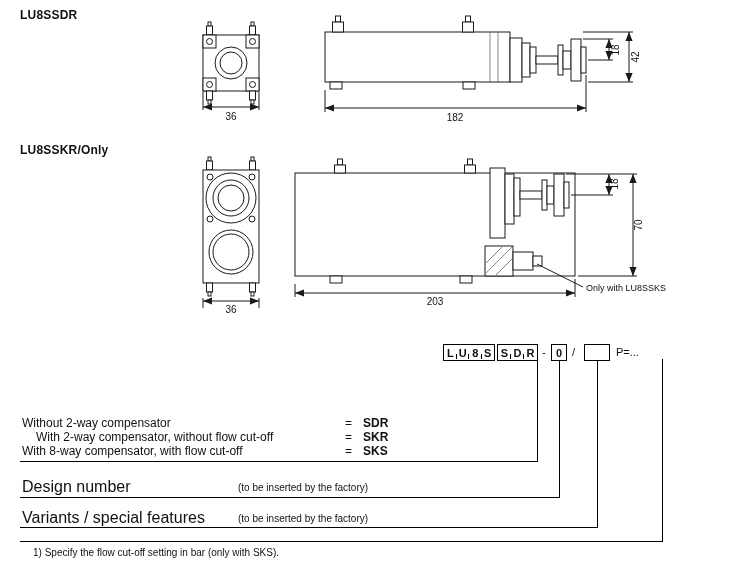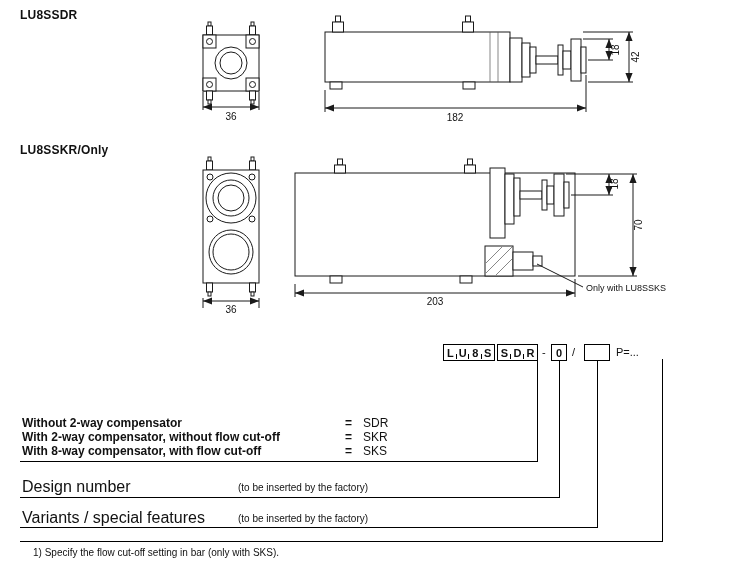--- a/index.html
+++ b/index.html
@@ -4,23 +4,23 @@
 <style>
   * { margin:0; padding:0; box-sizing:border-box; }
   html,body { background:#fff; }
   body {
     width:733px; height:579px; position:relative;
     font-family:"Liberation Sans", sans-serif; color:#111;
     overflow:hidden;
   }
   .abs { position:absolute; }
   .title { font-weight:bold; font-size:12px; letter-spacing:.2px;text-align:center; }
-  .rowlabel { font-size:12px; white-space:nowrap;font-weight:bold; }
+  .rowlabel { font-size:12px; white-space:nowrap; }
   .seclabel { font-size:16px; white-space:nowrap; }
-  .codetxt { font-weight:normal; }
+  .codetxt { font-weight:bold; }
   .note { font-size:10px; white-space:nowrap; }
   .footnote { font-size:10px; white-space:nowrap;margin-left:13px; }
   .hline { position:absolute; height:1px; background:#000; }
   .vline { position:absolute; width:1px; background:#000; }
   .codebox {
     position:absolute; display:flex; height:17px;
     border:1px solid #000; background:#fff; align-items:stretch;
   }
   .cell {
     flex:1; position:relative; display:flex;
@@ -269,21 +269,21 @@
 <div class="vline" style="left:597px;top:361px;height:166px"></div>
 <div class="hline" style="left:20px;top:527px;width:578px"></div>
 
 <div class="vline" style="left:662px;top:359px;height:182px"></div>
 <div class="hline" style="left:20px;top:541px;width:643px"></div>
 
 <div class="abs rowlabel" style="left:22px;top:416px">Without 2-way compensator</div>
 <div class="abs rowlabel" style="left:345px;top:416px">=</div>
 <div class="abs rowlabel codetxt" style="left:363px;top:416px">SDR</div>
 
-<div class="abs rowlabel" style="left:22px;top:430px">With 2-way compensator, without flow cut-off</div>
+<div class="abs rowlabel" style="left:36px;top:430px">With 2-way compensator, without flow cut-off</div>
 <div class="abs rowlabel" style="left:345px;top:430px">=</div>
 <div class="abs rowlabel codetxt" style="left:363px;top:430px">SKR</div>
 
 <div class="abs rowlabel" style="left:22px;top:444px">With 8-way compensator, with flow cut-off</div>
 <div class="abs rowlabel" style="left:345px;top:444px">=</div>
 <div class="abs rowlabel codetxt" style="left:363px;top:444px">SKS</div>
 
 <div class="abs seclabel" style="left:22px;top:478px">Design number</div>
 <div class="abs note" style="left:238px;top:482px">(to be inserted by the factory)</div>
 

